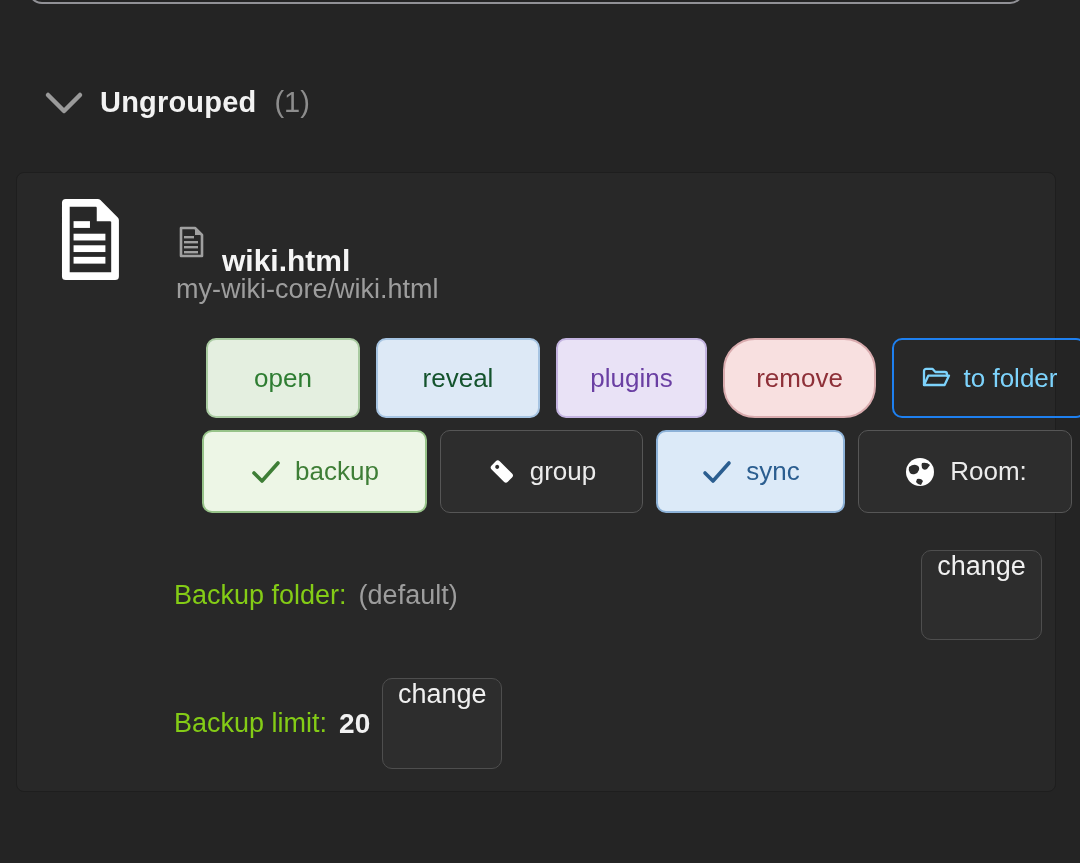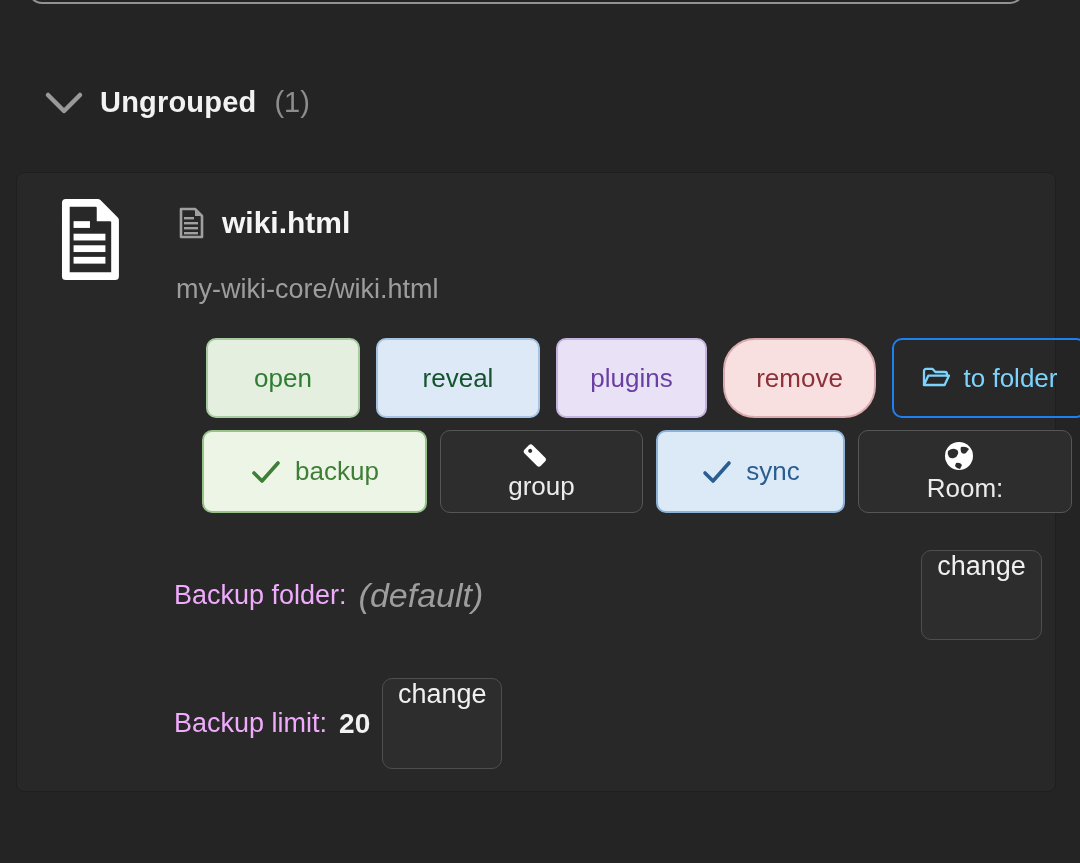--- a/index.html
+++ b/index.html
@@ -37,21 +37,21 @@
     background:#282828; border:1px solid #1e1e1e; border-radius:8px;
   }
 
   .big-file-icon { position:absolute; left:41px; top:25px; width:62px; height:83px; }
 
   .title-row {
     position:absolute; left:161px; top:33px;
     display:flex; align-items:center;
   }
   .small-file-icon { width:26px; height:32px; display:block; }
-  .file-name { margin-left:18px; font-size:30px; font-weight:bold; color:#f5f5f5; }
+  .file-name { margin-left:18px; font-size:30px; font-weight:bold; color:#f5f5f5;margin-top:38px; }
 
   .file-path {
     position:absolute; left:159px; top:101px;
     font-size:27px; color:#9d9d9d;
   }
 
   .btn {
     display:inline-flex; align-items:center; justify-content:center;
     border-radius:10px; font-size:26px; cursor:pointer;
     border:2px solid transparent;
@@ -68,30 +68,30 @@
   .btn-plugins { width:151px; background:#e9e2f6; border-color:#c3b3e0; color:#6a3fa3; }
   .btn-remove  { width:153px; background:#f8e0e0; border-color:#d9abae; color:#8e3038;border-radius:32px; }
   .btn-tofolder{ width:194px; background:transparent; border-color:#1e80f0; color:#7dd3fc; }
 
   .actions-row-2 {
     position:absolute; left:157px; top:257px;
     display:flex; gap:13px;padding-left:28px;
   }
   .actions-row-2 .btn { height:83px; }
   .btn-backup { width:225px; background:#edf6e6; border-color:#97c389; color:#3e7e36; }
-  .btn-dark   { background:#2d2d2d; border-width:1px; border-color:#565656; color:#ececec;flex-direction:column; }
+  .btn-dark   { background:#2d2d2d; border-width:1px; border-color:#565656; color:#ececec; }
   .btn-group  { width:203px; }
   .btn-sync   { width:189px; background:#dceaf8; border-color:#8db2d8; color:#2b5e90; }
   .btn-room   { width:214px; }
 
   .setting-row { position:absolute; display:flex; align-items:center; }
   .folder-row  { left:157px; top:377px; width:868px; height:90px; }
   .limit-row   { left:157px; top:505px; height:91px; }
-  .setting-label { font-size:27px; color:#f0abfc; }
-  .setting-value-italic { font-size:34px; color:#9d9d9d; font-style:italic; margin-left:12px; }
+  .setting-label { font-size:27px; color:#84cc16; }
+  .setting-value-italic { font-size:27px; color:#9d9d9d; margin-left:12px; }
   .setting-value-strong { font-size:28px; color:#f2f2f2; font-weight:bold; margin-left:12px; }
 
   .btn-change {
     background:#2d2d2d; border:1px solid #4e4e4e; color:#f0f0f0;
     border-radius:10px; font-size:27px;
     display:inline-flex; justify-content:center;
     cursor:pointer;
   }
   .folder-row .btn-change { margin-left:auto; width:121px; height:90px; }
   .limit-row  .btn-change { margin-left:12px;  width:120px; height:91px; }

